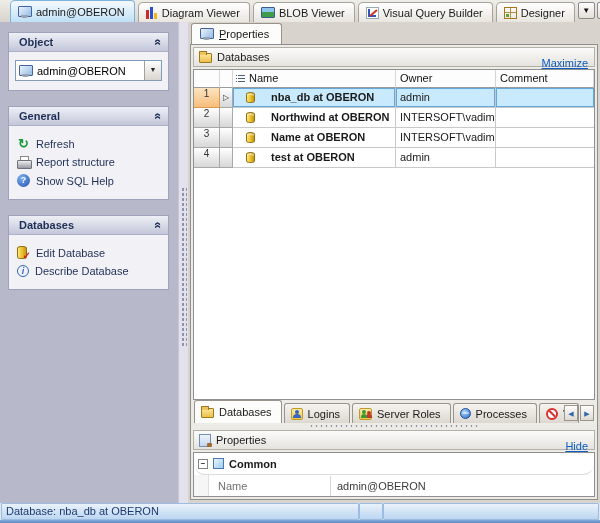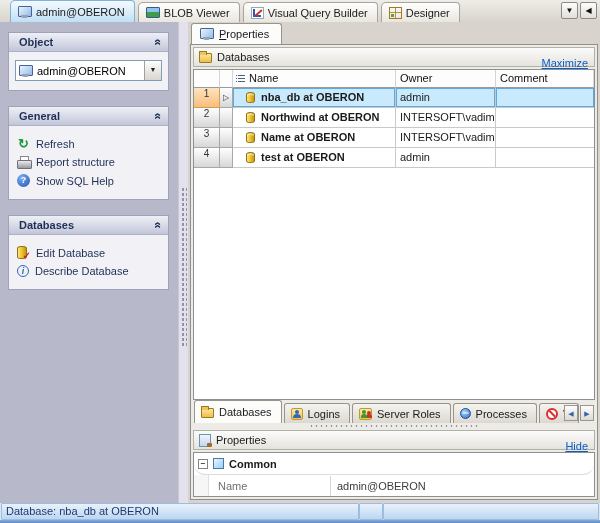--- a/index.html
+++ b/index.html
@@ -58,21 +58,21 @@
   .gridwrap { flex:1; min-height:0; margin-top:2px; border:1px solid #8f8f8f; background:#fff; overflow:hidden; }
   .trow { display:flex; height:20px; }
   .trow.hdr { height:18px; }
   .c { border-right:1px solid #c9c9c9; border-bottom:1px solid #c9c9c9; padding-left:4px; line-height:19px;
        white-space:nowrap; overflow:hidden; }
   .hdr .c { background:#fdfdfd; border-right:1px solid #d6d6d6; border-bottom:1px solid #9a9a9a; line-height:17px; color:#111; }
   .c-num { width:26px; flex:none; padding:0; text-align:center; font-size:10px; color:#333;
            background:linear-gradient(#ffffff,#d7d7d7); border-right:1px solid #a8a8a8; border-bottom:1px solid #a8a8a8; }
   .c-ind { width:13px; flex:none; padding:0; background:linear-gradient(#ffffff,#d7d7d7);
            border-right:1px solid #a8a8a8; border-bottom:1px solid #a8a8a8; text-align:center; }
-  .c-name { width:163px; flex:none; display:flex; align-items:center; gap:6px; }
+  .c-name { width:163px; flex:none; display:flex; align-items:center; gap:16px; }
   .body .c-name { font-weight:bold; padding-left:13px; }
   .hdr .c-name { gap:4px; padding-left:3px; }
   .c-owner { width:100px; flex:none; }
   .c-comment { flex:1; border-right:none; }
   .sel .c-name,.sel .c-owner,.sel .c-comment { background:#c9eafc; box-shadow:inset 0 0 0 1px #62a8dc; }
   .sel .c-num { background:linear-gradient(#fde4c0,#f8bd7c); border-right-color:#d89c50; border-bottom-color:#d89c50; }
   .ind-arrow { font-size:8px; color:#333; line-height:19px; }
   .ind-arrow::after { content:"▷"; }
 
   
@@ -169,20 +169,24 @@
 <body>
 
 <div class="app">
 
   <div class="toptabs">
     <div class="ttab active">
       <span class="ic ic-monitor"></span>
       <span>admin@OBERON</span>
     </div>
     <div class="ttab">
+      <span class="ic ic-bars"></span>
+      <span>Diagram Viewer</span>
+    </div>
+    <div class="ttab">
       <span class="ic ic-image"></span>
       <span>BLOB Viewer</span>
     </div>
     <div class="ttab">
       <span class="ic ic-vqb"></span>
       <span>Visual Query Builder</span>
     </div>
     <div class="ttab">
       <span class="ic ic-designer"></span>
       <span>Designer</span>

